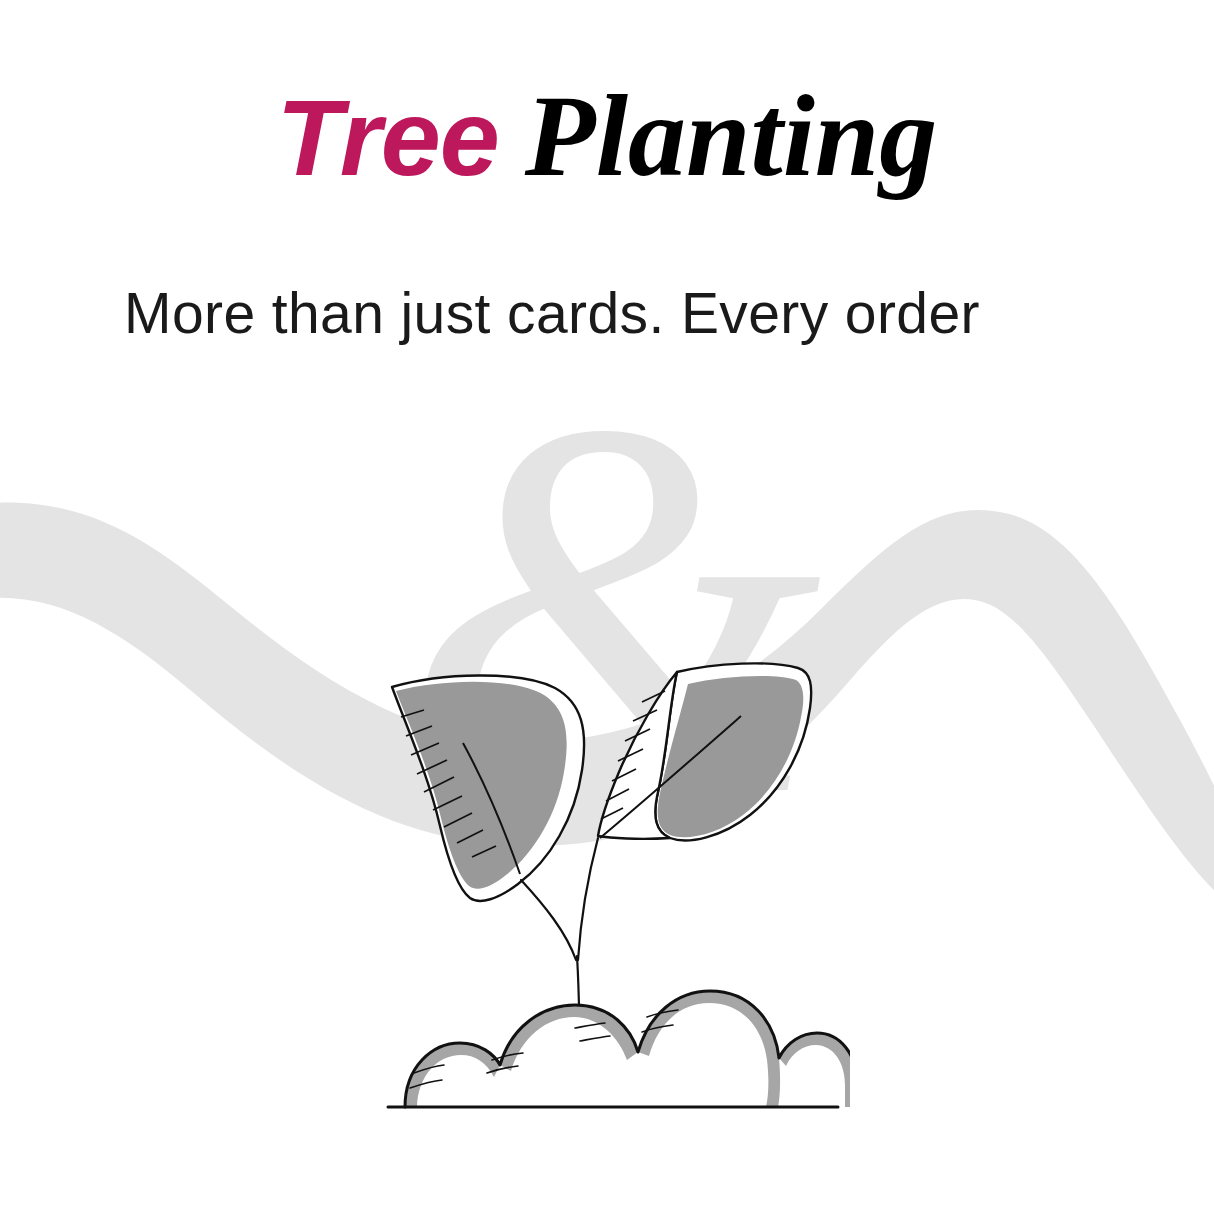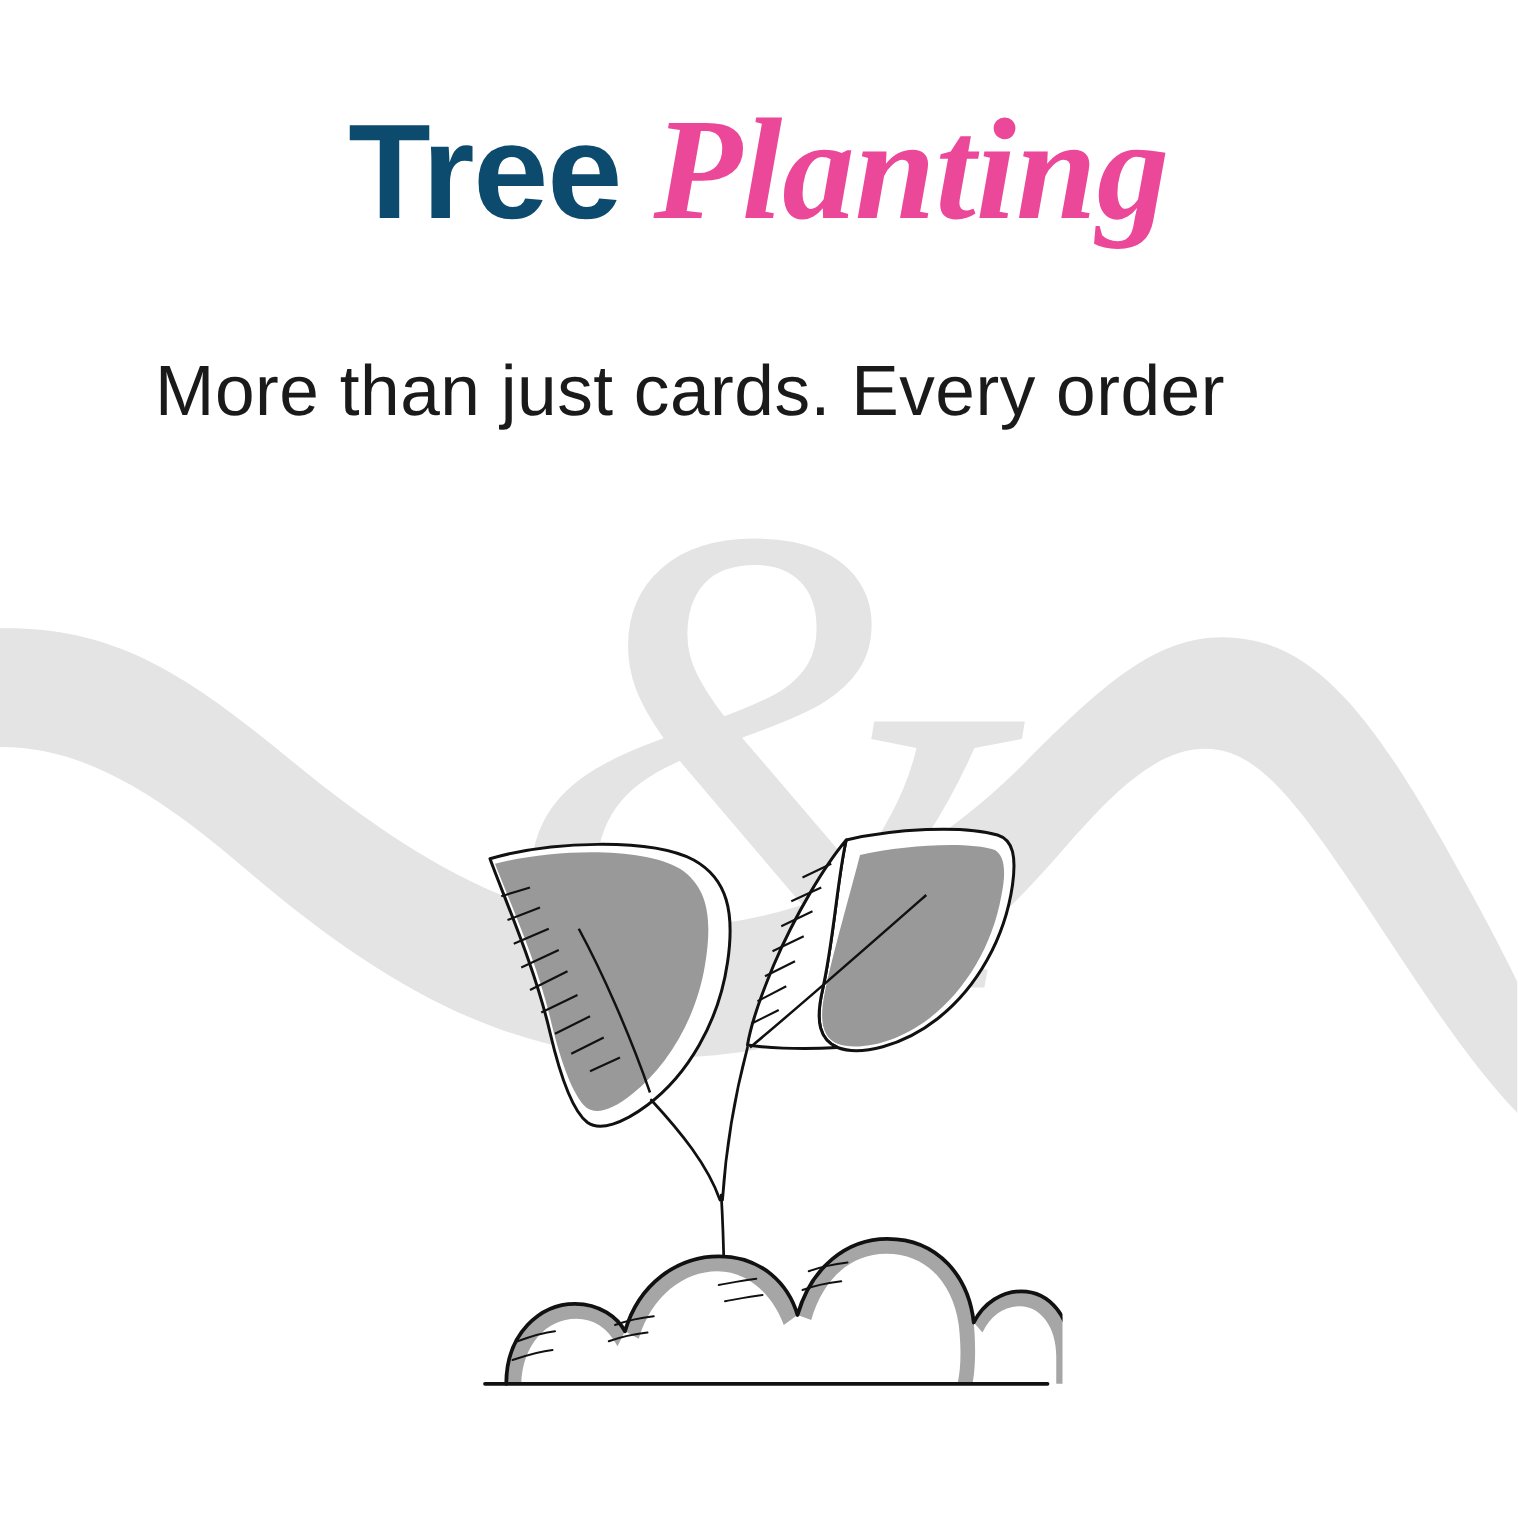--- a/index.html
+++ b/index.html
@@ -34,30 +34,31 @@
     width: 1214px;
     text-align: center;
     line-height: 1;
     white-space: nowrap;
   }
   .heading .word-bold {
     font-family: "Liberation Sans Narrow", "Liberation Sans", sans-serif;
     font-weight: 700;
     font-size: 108px;
     letter-spacing: -1px;
-    color: #0c4a6e;
+    color: #be185d;
     vertical-align: baseline;
+    font-style: italic;
   }
   .heading .word-italic {
     font-family: "Liberation Serif", "DejaVu Serif", serif;
     font-style: italic;
     font-weight: 700;
     font-size: 116px;
     letter-spacing: 0px;
-    color: #ec4899;
+    color: #000000;
     margin-left: 26px;
     vertical-align: baseline;
   }
   
   .body-copy {
     position: absolute;
     left: 0;
     top: 248px;
     width: 1104px;
     text-align: center;

